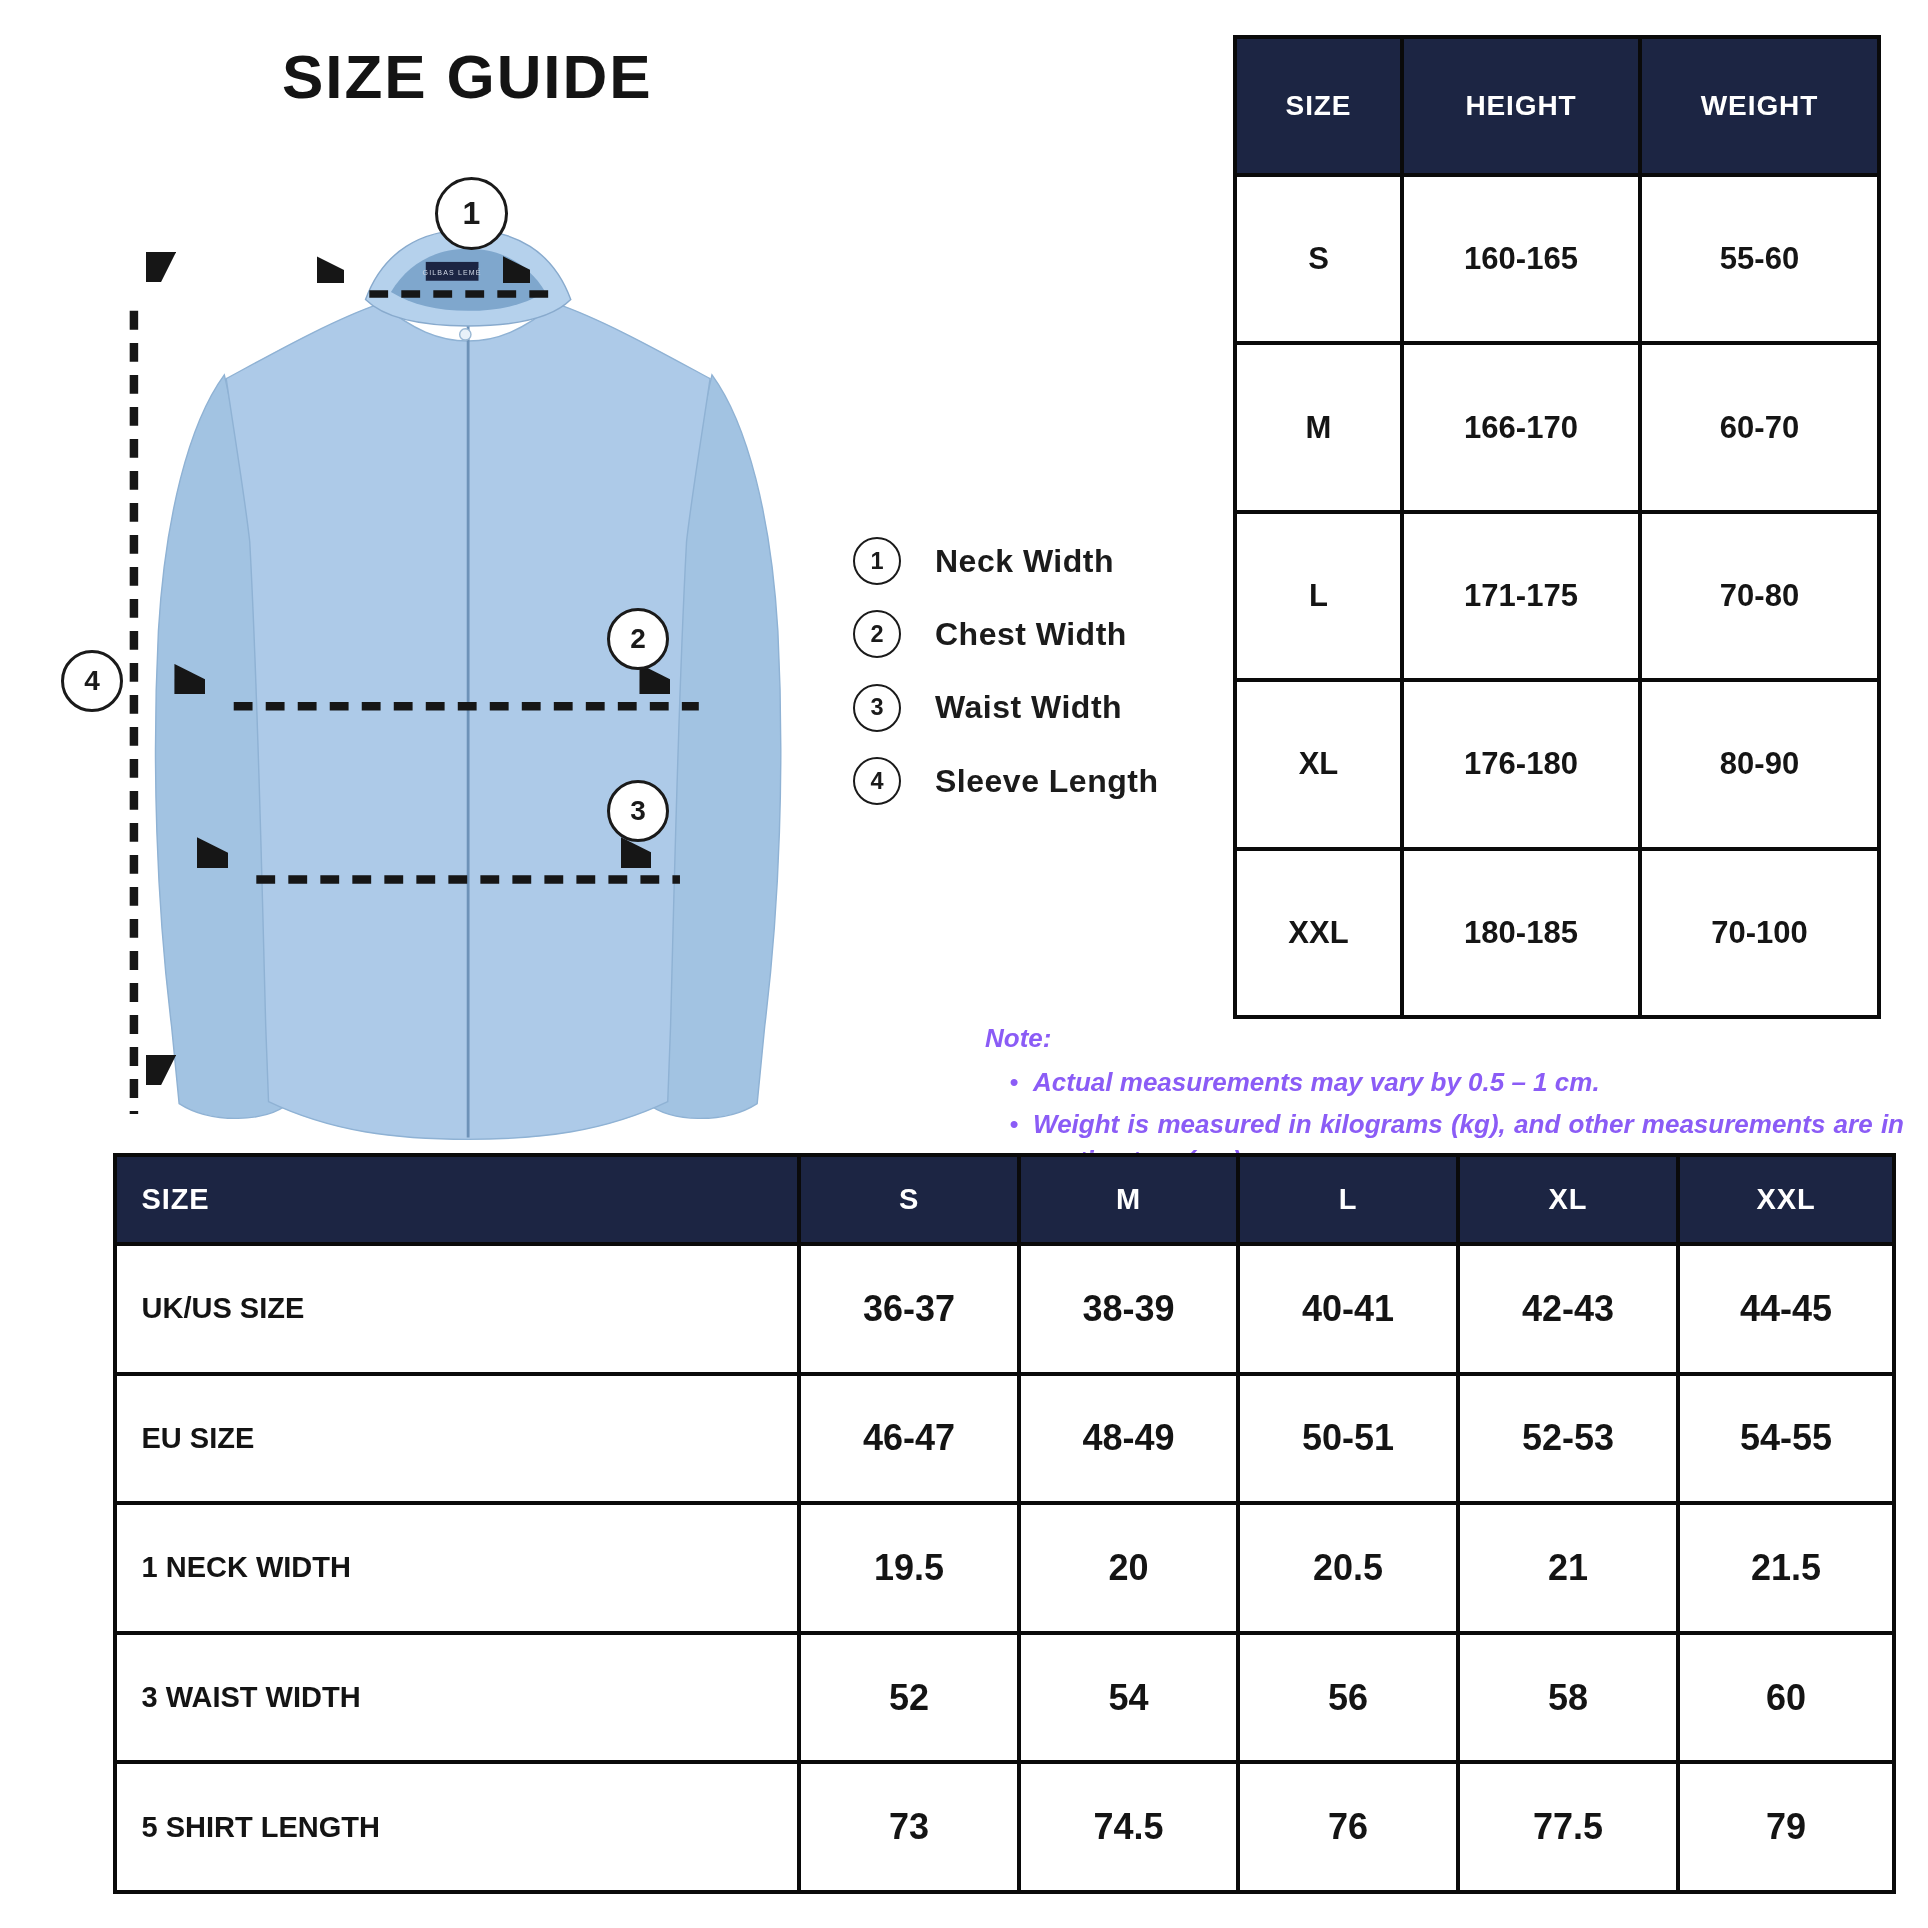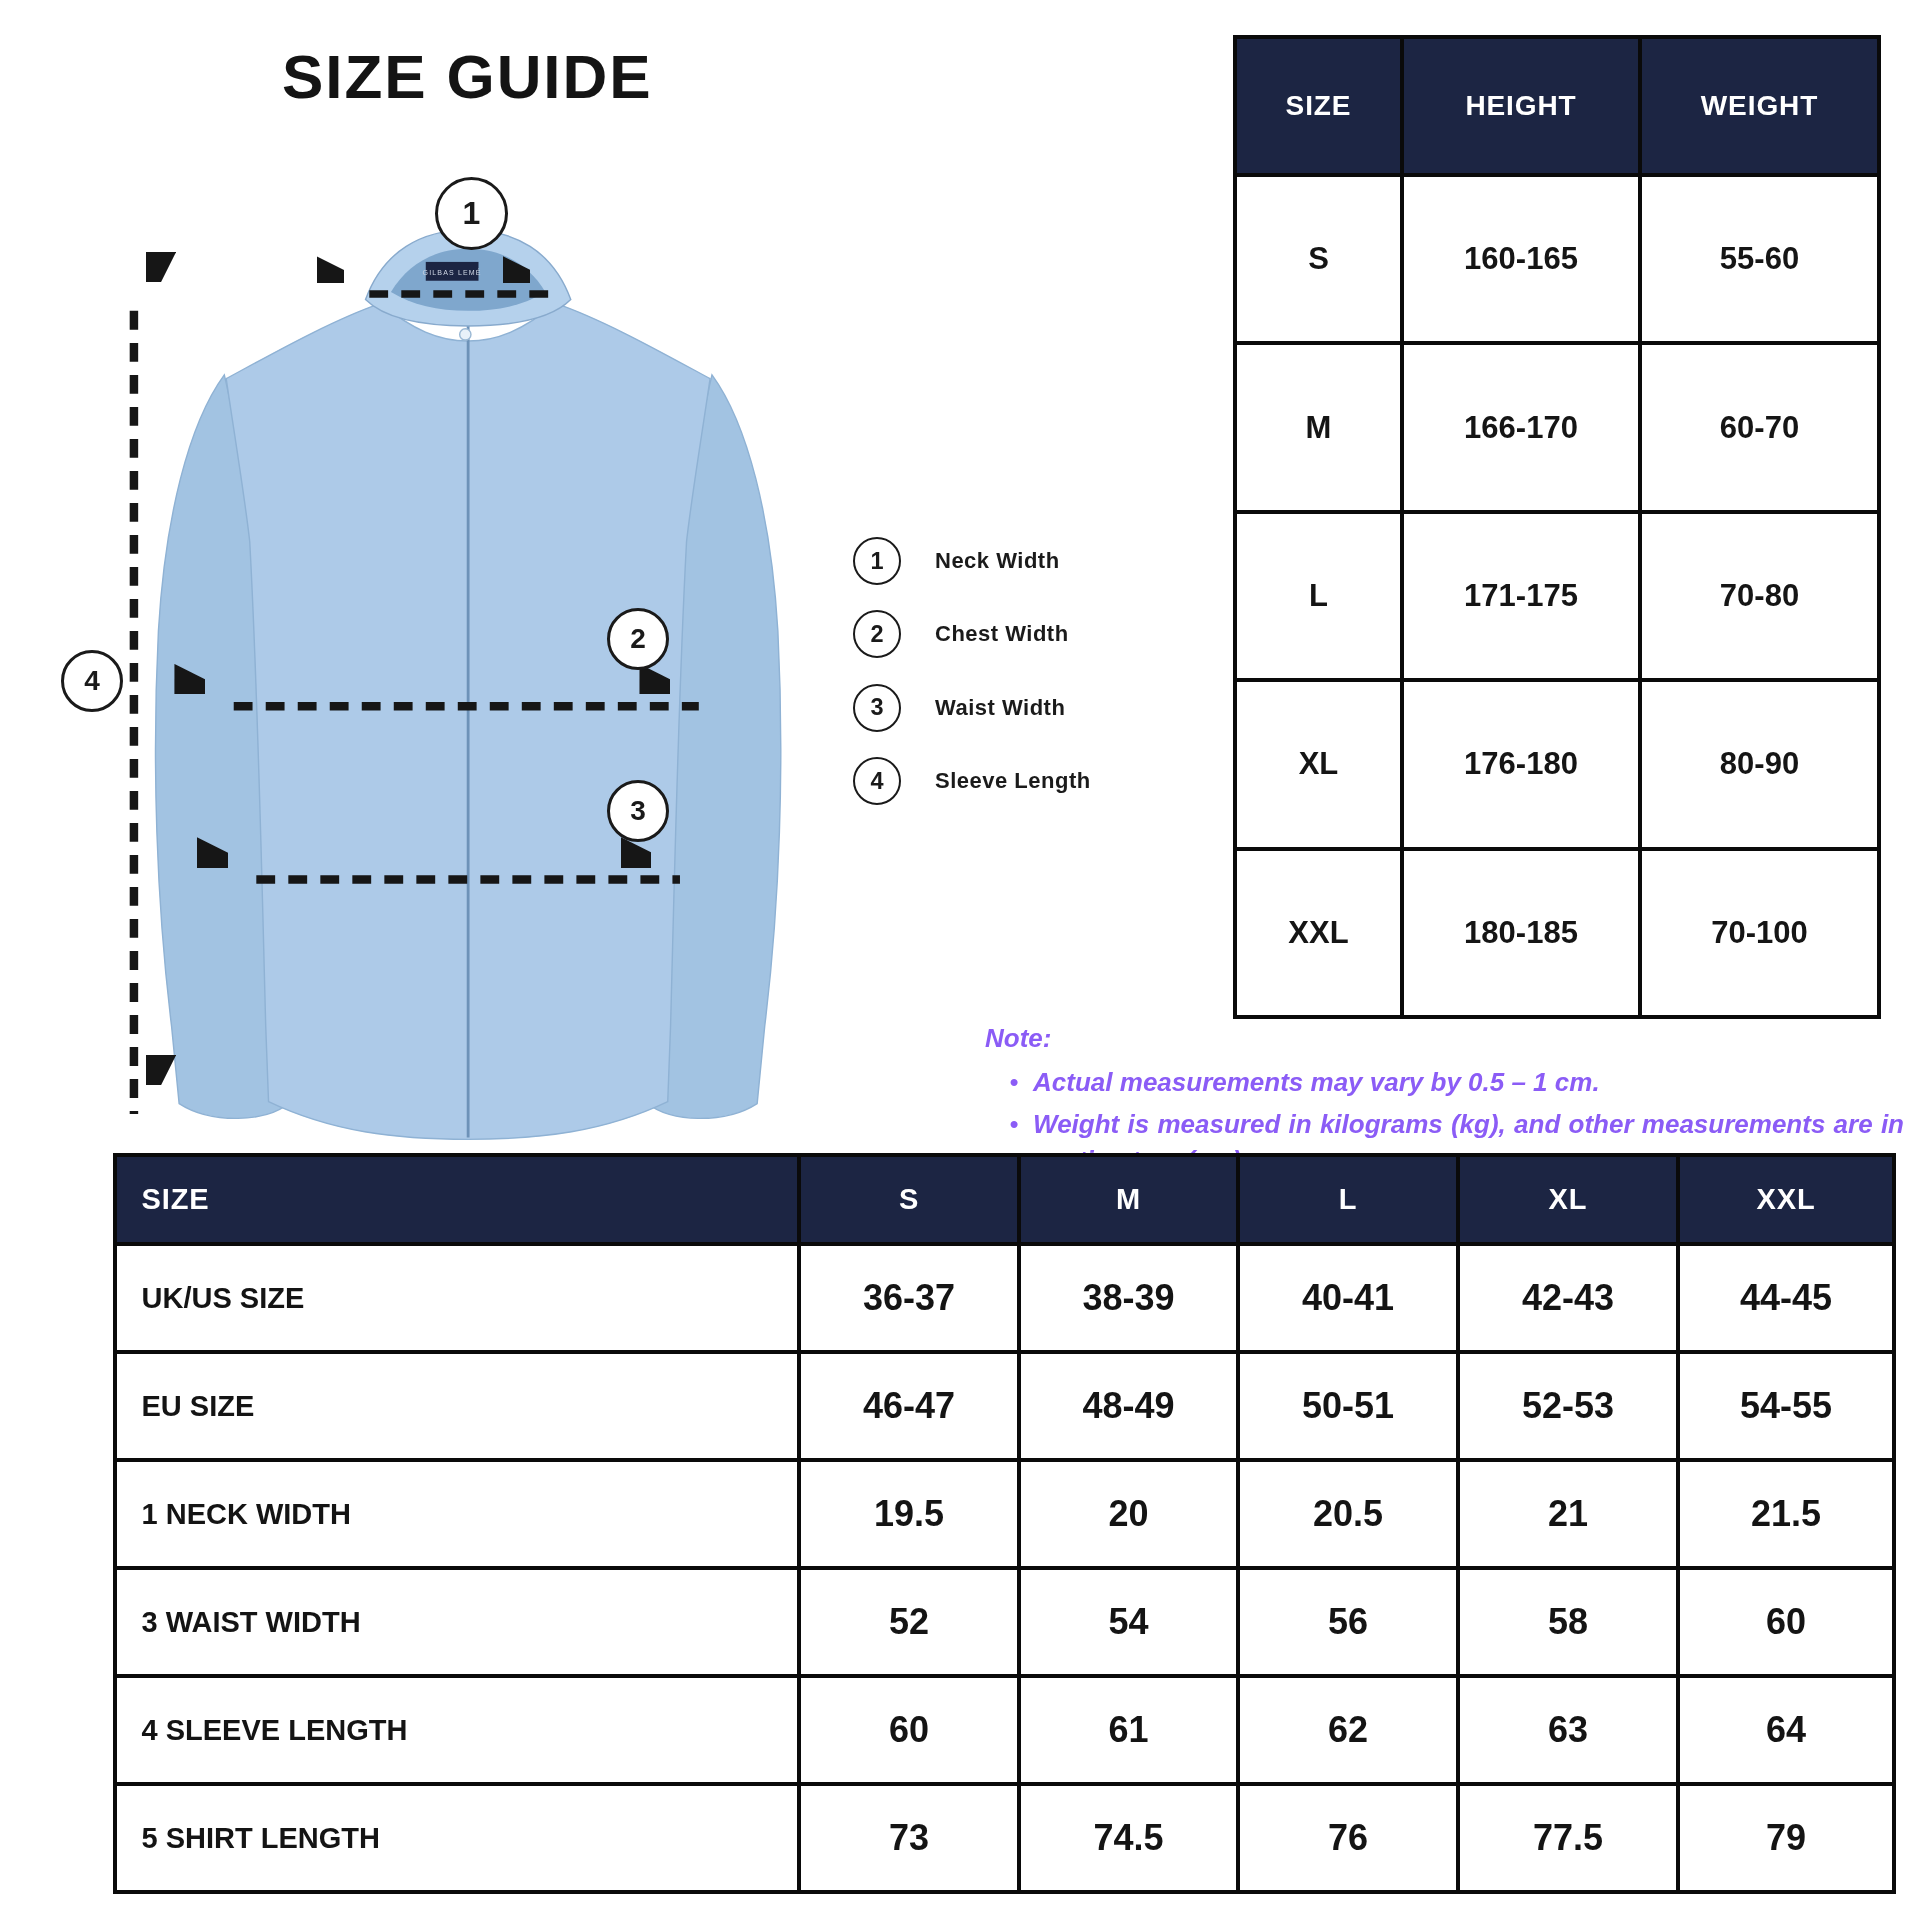--- a/index.html
+++ b/index.html
@@ -34,21 +34,21 @@
   .m2{left:607px;top:608px;width:62px;height:62px;font-size:28px;}
   .m3{left:607px;top:780px;width:62px;height:62px;font-size:28px;}
   .m4{left:61px;top:650px;width:62px;height:62px;font-size:28px;}
   
   .legend{position:absolute;left:853px;top:537px;display:flex;flex-direction:column;gap:25.4px;}
   .leg-item{display:flex;align-items:center;gap:34px;}
   .leg-circle{
     width:48px;height:48px;border:2.8px solid #1a1a1a;border-radius:50%;box-sizing:border-box;
     display:flex;align-items:center;justify-content:center;font-size:23.5px;font-weight:bold;color:#1a1a1a;background:#fff;
   }
-  .leg-label{font-size:22px;font-weight:bold;color:#1b1b1b;letter-spacing:0.5px;}
+  .leg-label{font-size:32px;font-weight:bold;color:#1b1b1b;letter-spacing:0.5px;}
   
   table.hw{
     position:absolute;left:1233px;top:35px;width:644px;height:984px;
     border-collapse:collapse;table-layout:fixed;
   }
   table.hw th{
     height:132px;background:var(--navy);color:#fff;font-size:28px;font-weight:bold;
     letter-spacing:0.9px;border:4.7px solid var(--ink);text-align:center;
   }
   table.hw td{
@@ -247,28 +247,20 @@
         </tr>
         <tr>
           <td class="rl">3 WAIST WIDTH</td>
           <td>52</td>
           <td>54</td>
           <td>56</td>
           <td>58</td>
           <td>60</td>
         </tr>
         <tr>
-          <td class="rl">4 SLEEVE LENGTH</td>
-          <td>60</td>
-          <td>61</td>
-          <td>62</td>
-          <td>63</td>
-          <td>64</td>
-        </tr>
-        <tr>
           <td class="rl">5 SHIRT LENGTH</td>
           <td>73</td>
           <td>74.5</td>
           <td>76</td>
           <td>77.5</td>
           <td>79</td>
         </tr>
       </tbody>
   </table>
 

